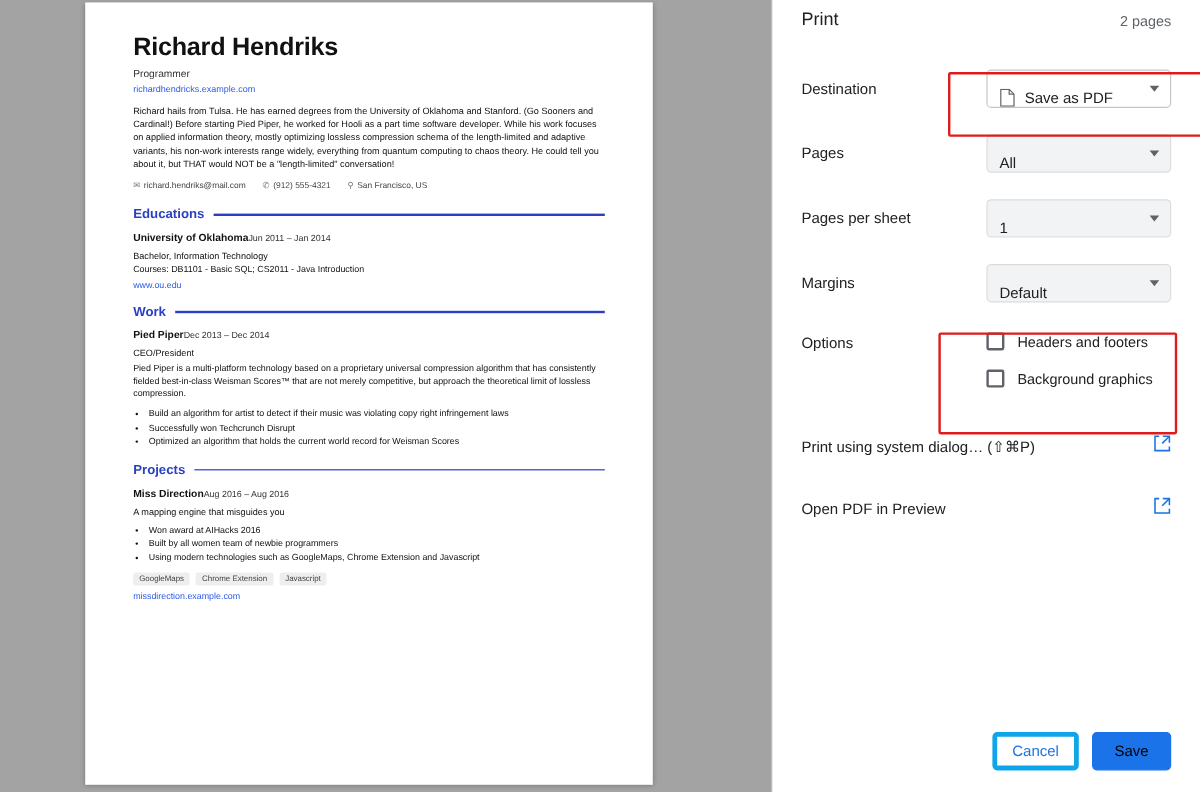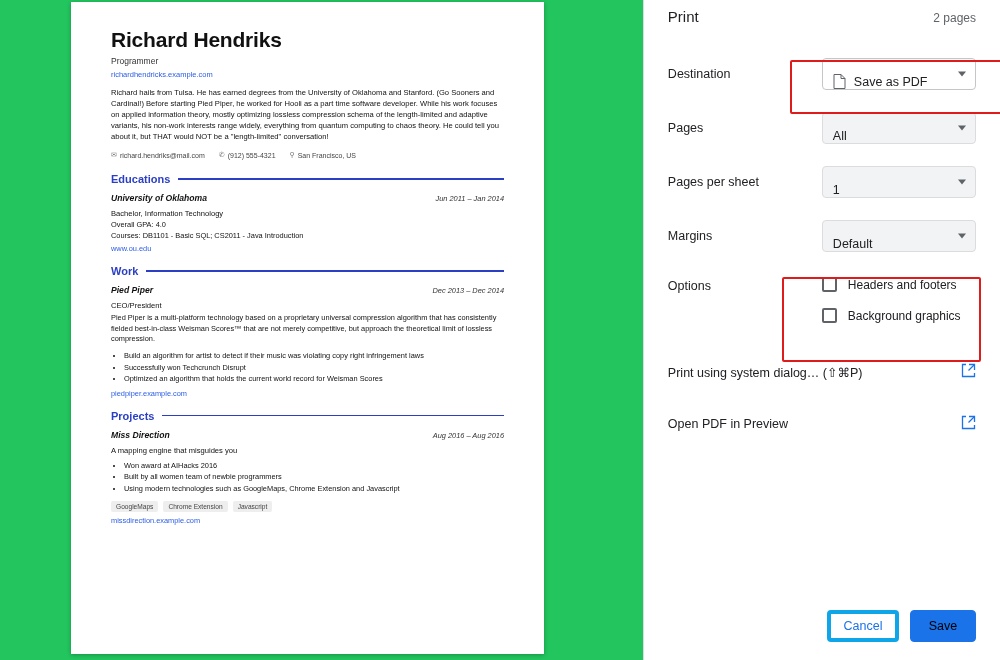--- a/index.html
+++ b/index.html
@@ -8,21 +8,21 @@
     width: 1000px; height: 660px;
     overflow: hidden;
     font-family: "Liberation Sans", sans-serif;
     background: #f1f1f1;
   }
   #root { position: relative; width: 1000px; height: 660px; display: flex; }
 
   
   .preview-pane {
     width: 699px; height: 660px;
-    background: #22c55e;
+    background: #a3a3a3;
     position: relative;
     overflow: hidden;
   }
   .page-sheet {
     position: absolute;
     left: 71px; top: 2px;
     width: 473px; height: 652px;
     background: #ffffff;
     box-shadow: 0 1px 4px rgba(0,0,0,0.28);
   }
@@ -45,21 +45,21 @@
   .contact-row .ci { display: flex; align-items: center; gap: 3px; }
   .mini-ico { font-size: 7px; color: #777; }
 
   .sec-head {
     display: flex; align-items: center; gap: 8px; margin: 12px 0 8px 0;
   }
   .sec-title { font-size: 11px; color: #2b3fc4; font-weight: bold; }
   .sec-rule { flex: 1; height: 1.5px; background: #2b3fc4; }
 
   .entry-top {
-    display: flex; justify-content: space-between; align-items: baseline; font-style: italic;
+    display: flex; justify-content: flex-start; align-items: baseline;
   }
   .entry-org { font-size: 8.6px; font-weight: bold; color: #111; }
   .entry-date { font-size: 7.4px; color: #333; }
   .entry-sub { font-size: 7.6px; color: #111; margin-top: 6px; }
   .entry-line { font-size: 7.4px; color: #111; margin-top: 2px; }
   .entry-link { font-size: 7.4px; color: #2b5ce6; margin-top: 4px; }
   .entry-desc { font-size: 7.4px; color: #111; line-height: 1.45; margin-top: 3px; }
   ul.bullets { margin: 5px 0 0 0; padding-left: 13px; }
   ul.bullets li { font-size: 7.4px; color: #111; line-height: 1.55; }
   .tags { display: flex; gap: 5px; margin-top: 7px; }
@@ -183,42 +183,40 @@
         <div class="sec-head">
           <span class="sec-title">Educations</span>
           <span class="sec-rule"></span>
         </div>
         <div>
           <div class="entry-top">
             <span class="entry-org">University of Oklahoma</span>
             <span class="entry-date">Jun 2011 – Jan 2014</span>
           </div>
           <div class="entry-sub">Bachelor, Information Technology</div>
-          <div class="entry-line">Overall GPA: 4.0</div>
           <div class="entry-line">Courses: DB1101 - Basic SQL; CS2011 - Java Introduction</div>
           <div class="entry-link">www.ou.edu</div>
         </div>
 
         <div class="sec-head">
           <span class="sec-title">Work</span>
           <span class="sec-rule"></span>
         </div>
         <div>
           <div class="entry-top">
             <span class="entry-org">Pied Piper</span>
             <span class="entry-date">Dec 2013 – Dec 2014</span>
           </div>
           <div class="entry-sub">CEO/President</div>
           <div class="entry-desc">Pied Piper is a multi-platform technology based on a proprietary universal compression algorithm that has consistently fielded best-in-class Weisman Scores™ that are not merely competitive, but approach the theoretical limit of lossless compression.</div>
           <ul class="bullets">
             <li>Build an algorithm for artist to detect if their music was violating copy right infringement laws</li>
             <li>Successfully won Techcrunch Disrupt</li>
             <li>Optimized an algorithm that holds the current world record for Weisman Scores</li>
           </ul>
-          <div class="entry-link">piedpiper.example.com</div>
         </div>
 
         <div class="sec-head">
           <span class="sec-title">Projects</span>
           <span class="sec-rule"></span>
         </div>
         <div>
           <div class="entry-top">
             <span class="entry-org">Miss Direction</span>
             <span class="entry-date">Aug 2016 – Aug 2016</span>

